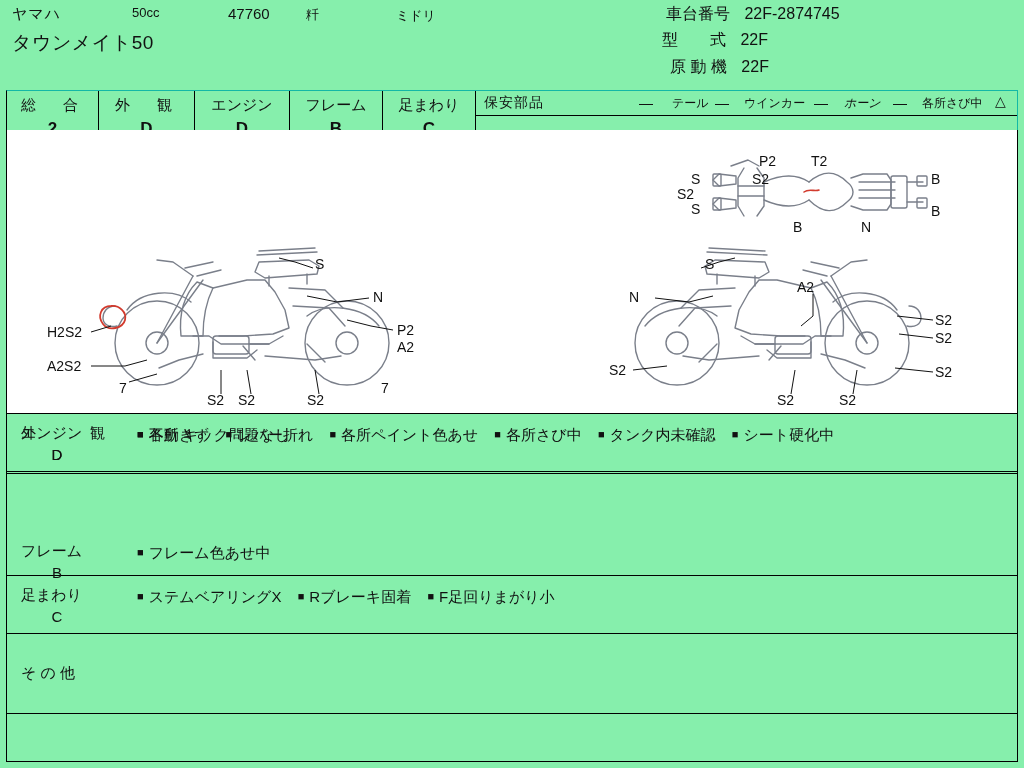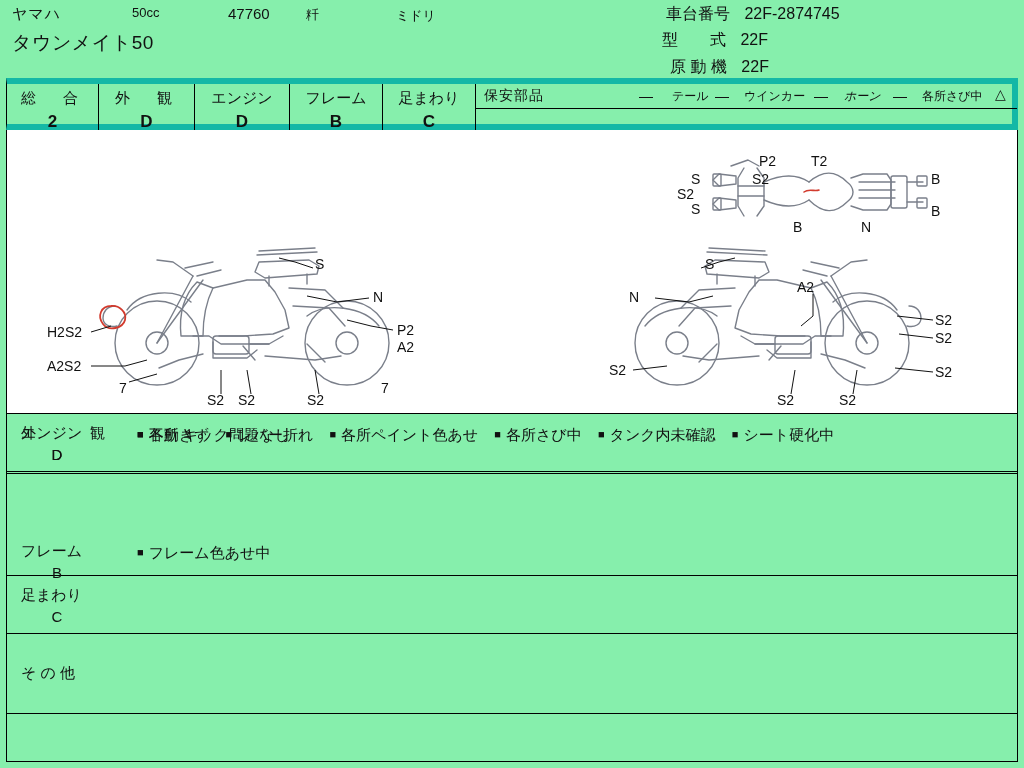--- a/index.html
+++ b/index.html
@@ -50,23 +50,23 @@
   .hdr-right { position: absolute; left: 652px; top: 0; width: 360px; height: 74px; }
   .hr-row { position: absolute; font-size: 16px; white-space: nowrap; }
   .hr-label { display: inline-block; text-align: center; }
   .hr-value { display: inline-block; margin-left: 10px; }
   #row-vin { left: 8px; top: 2px; }
   #row-type { left: 4px; top: 28px; }
   #row-engine { left: 12px; top: 55px; }
 
   
   .grade-wrap {
-    position: absolute; left: 6px; top: 78px;
+    position: absolute; left: 6px; top: 90px;
     width: 1012px; height: 52px;
-    border: 6px solid #14b8a6;
+    border: 1px solid #14b8a6;
     border-left: 1px solid #000;
   }
   .gcell {
     position: absolute; top: 0; height: 50px;
     border-right: 1px solid #000;
     text-align: center;
   }
   .gcell .gl {
     font-size: 15px; margin-top: 5px; display: block;
   }
@@ -432,20 +432,25 @@
       <div class="c-items">
         <span class="c-item"><span class="sq">■</span><span>フレーム色あせ中</span></span>
       </div>
     </div>
 
     <div class="crow" id="c3">
       <div class="c-label">
         <span class="lab-main">足まわり</span>
         <span class="lab-grade">C</span>
       </div>
+      <div class="c-items">
+        <span class="c-item"><span class="sq">■</span><span>ステムベアリングX</span></span>
+        <span class="c-item"><span class="sq">■</span><span>Rブレーキ固着</span></span>
+        <span class="c-item"><span class="sq">■</span><span>F足回りまがり小</span></span>
+      </div>
     </div>
 
     <div class="crow" id="c4">
       <div class="c-label" style="top:28px;">
         <span class="lab-main">そ の 他</span>
       </div>
       <div class="c-items"></div>
     </div>
 
     <div class="crow" id="c5"></div>

